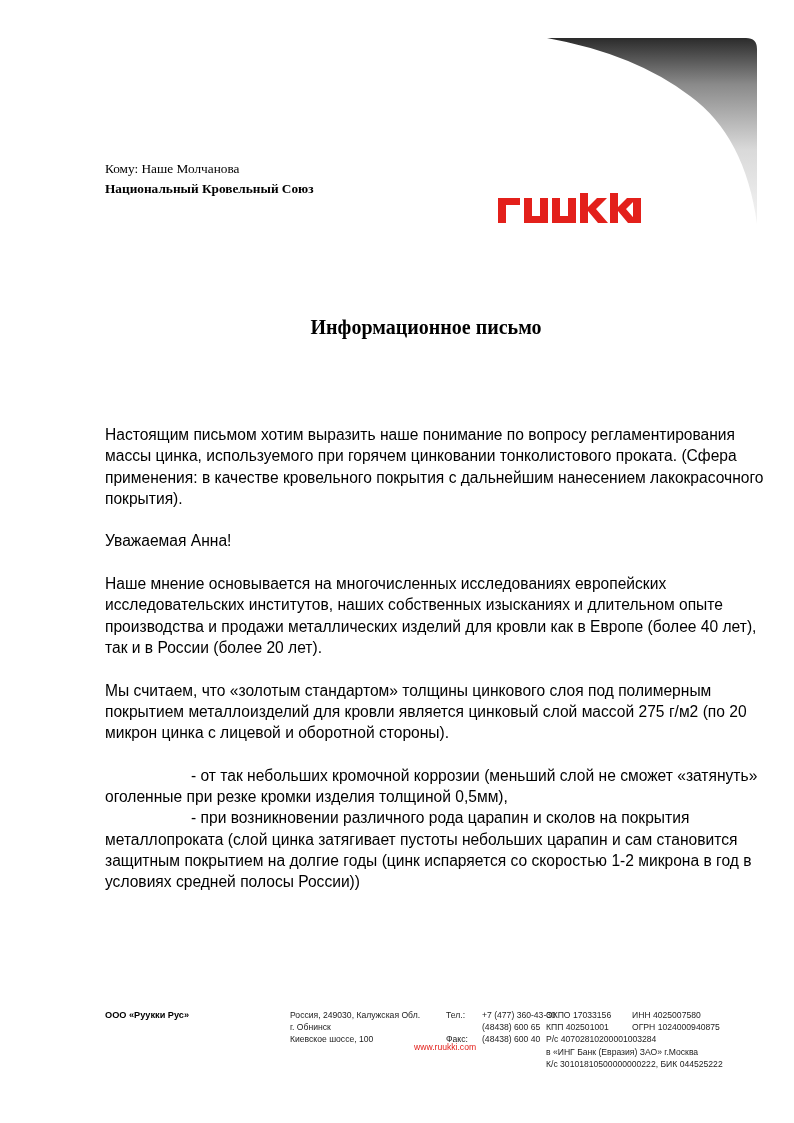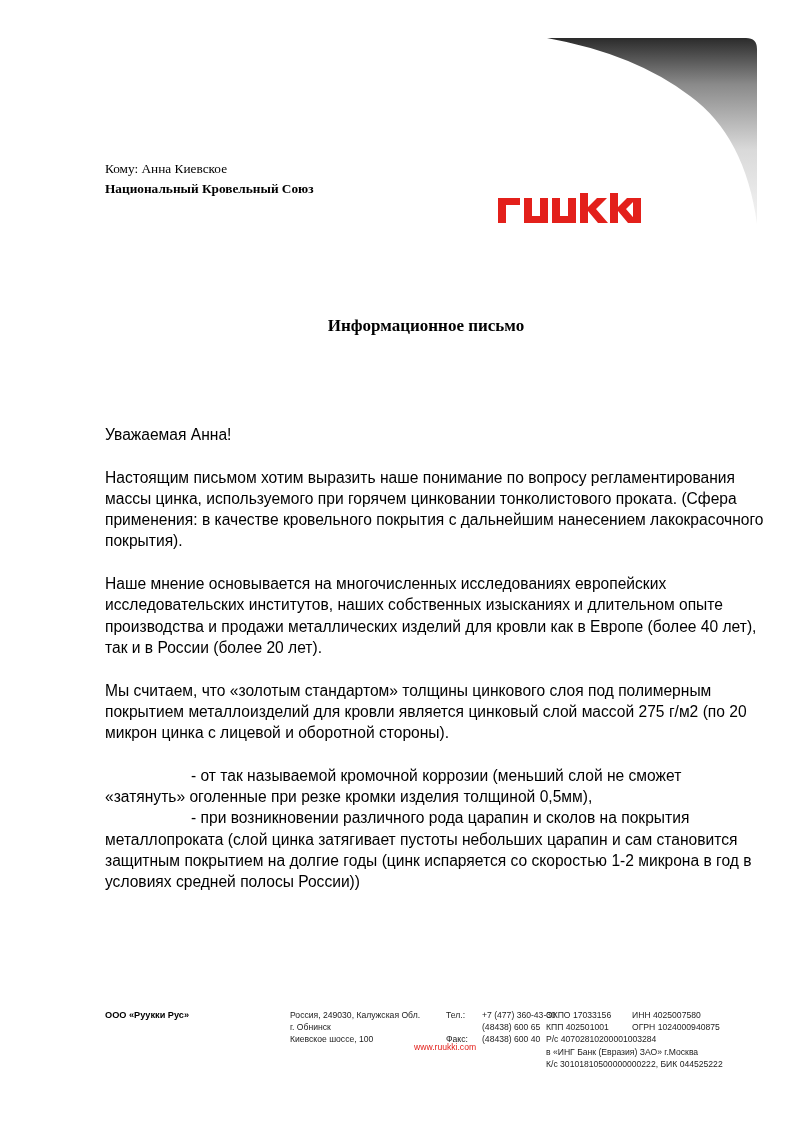--- a/index.html
+++ b/index.html
@@ -1,21 +1,21 @@
 <!DOCTYPE html>
 <html><head>
   <meta charset="utf-8">
   <style>
     html, body { margin: 0; padding: 0; background: #ffffff; }
     body { width: 794px; height: 1123px; position: relative; overflow: hidden; color: #000; }
     .swoosh { position: absolute; left: 540px; top: 36px; width: 220px; height: 190px; }
     .logo { position: absolute; left: 496px; top: 190px; width: 148px; height: 36px; }
     .recipient { position: absolute; left: 105px; top: 159px; font-family: "Liberation Serif", serif; font-size: 13.3px; line-height: 20px; }
     .recipient .org { font-weight: bold; }
-    .title { position: absolute; left: 0; width: 794px; top: 316px; text-align: center; padding-left: 58px; box-sizing: border-box; font-family: "Liberation Serif", serif; font-weight: bold; font-size: 17px; }
+    .title { position: absolute; left: 0; width: 794px; top: 316px; text-align: center; padding-left: 58px; box-sizing: border-box; font-family: "Liberation Serif", serif; font-weight: bold; font-size: 20px; }
     .body { position: absolute; left: 105px; top: 424px; width: 660px; font-family: "Liberation Sans", sans-serif; font-size: 15.6px; line-height: 21.3px; }
     .body p { margin: 0 0 21.3px 0; }
     .body .indent { display: inline-block; width: 86px; }
     .body b { font-weight: normal; }
     .footer { position: absolute; left: 105px; top: 1009px; font-family: "Liberation Sans", sans-serif; font-size: 8.6px; line-height: 12.2px; color: #222; }
     .footer .col { position: absolute; top: 0; white-space: nowrap; }
     .footer .company { left: 0; font-weight: bold; font-size: 9.2px; color: #000; }
     .footer .addr { left: 149px; margin-left: 36px; }
     .footer .tel { left: 309px; margin-left: 32px; }
     .footer .tel .lbl { display: inline-block; width: 36px; }
@@ -49,33 +49,33 @@
 
     <path d="M84 3 H92 V17 L101 8 H111 L100 19 L112 33 H102 L92 21 V33 H84 Z"></path>
 
     <path d="M114 3 H122 V17 L131 8 H141 L130 19 L142 33 H132 L122 21 V33 H114 Z"></path>
 
     <path d="M137 8 H145 V33 H137 Z" transform="translate(0 0)"></path>
   </g>
 </svg>
 
 <div class="recipient">
-  <div>Кому: Анна Киевское</div>
+  <div>Кому: Наше Молчанова</div>
   <div class="org">Национальный Кровельный Союз</div>
 </div>
 
 <div class="title">Информационное письмо</div>
 
 <div class="body">
+  <p>Настоящим письмом хотим выразить наше понимание по вопросу регламентирования массы цинка, используемого при горячем цинковании тонколистового проката. (Сфера применения: в качестве кровельного покрытия с дальнейшим нанесением лакокрасочного покрытия).</p>
   <p>Уважаемая Анна!</p>
-  <p>Настоящим письмом хотим выразить наше понимание по вопросу регламентирования массы цинка, используемого при горячем цинковании тонколистового проката. (Сфера применения: в качестве кровельного покрытия с дальнейшим нанесением лакокрасочного покрытия).</p>
   <p>Наше мнение основывается на многочисленных исследованиях европейских исследовательских институтов, наших собственных изысканиях и длительном опыте производства и продажи металлических изделий для кровли как в Европе (более 40 лет), так и в России (более 20 лет).</p>
   <p><span>Мы считаем, что «золотым стандартом» толщины цинкового слоя под полимерным покрытием металлоизделий для кровли является </span><b>цинковый слой массой 275 г/м2</b><span> (по 20 микрон цинка с лицевой и оборотной стороны).</span></p>
   <div>
-    <div><span class="indent"></span><span>-  от так называемой кромочной коррозии (меньший слой не сможет «затянуть» оголенные при резке кромки изделия толщиной 0,5мм),</span></div>
+    <div><span class="indent"></span><span>-  от так небольших кромочной коррозии (меньший слой не сможет «затянуть» оголенные при резке кромки изделия толщиной 0,5мм),</span></div>
     <div><span class="indent"></span><span>- при возникновении различного рода царапин и сколов на покрытия металлопроката (слой цинка  затягивает пустоты небольших царапин и сам становится защитным покрытием на долгие годы (цинк испаряется со скоростью 1-2 микрона в год в условиях средней полосы России))</span></div>
   </div>
 </div>
 
 <div class="footer">
   <div class="col company">ООО «Руукки Рус»</div>
   <div class="col addr">
     <div>Россия, 249030, Калужская Обл.</div>
     <div>г. Обнинск</div>
     <div>Киевское шоссе, 100</div>

